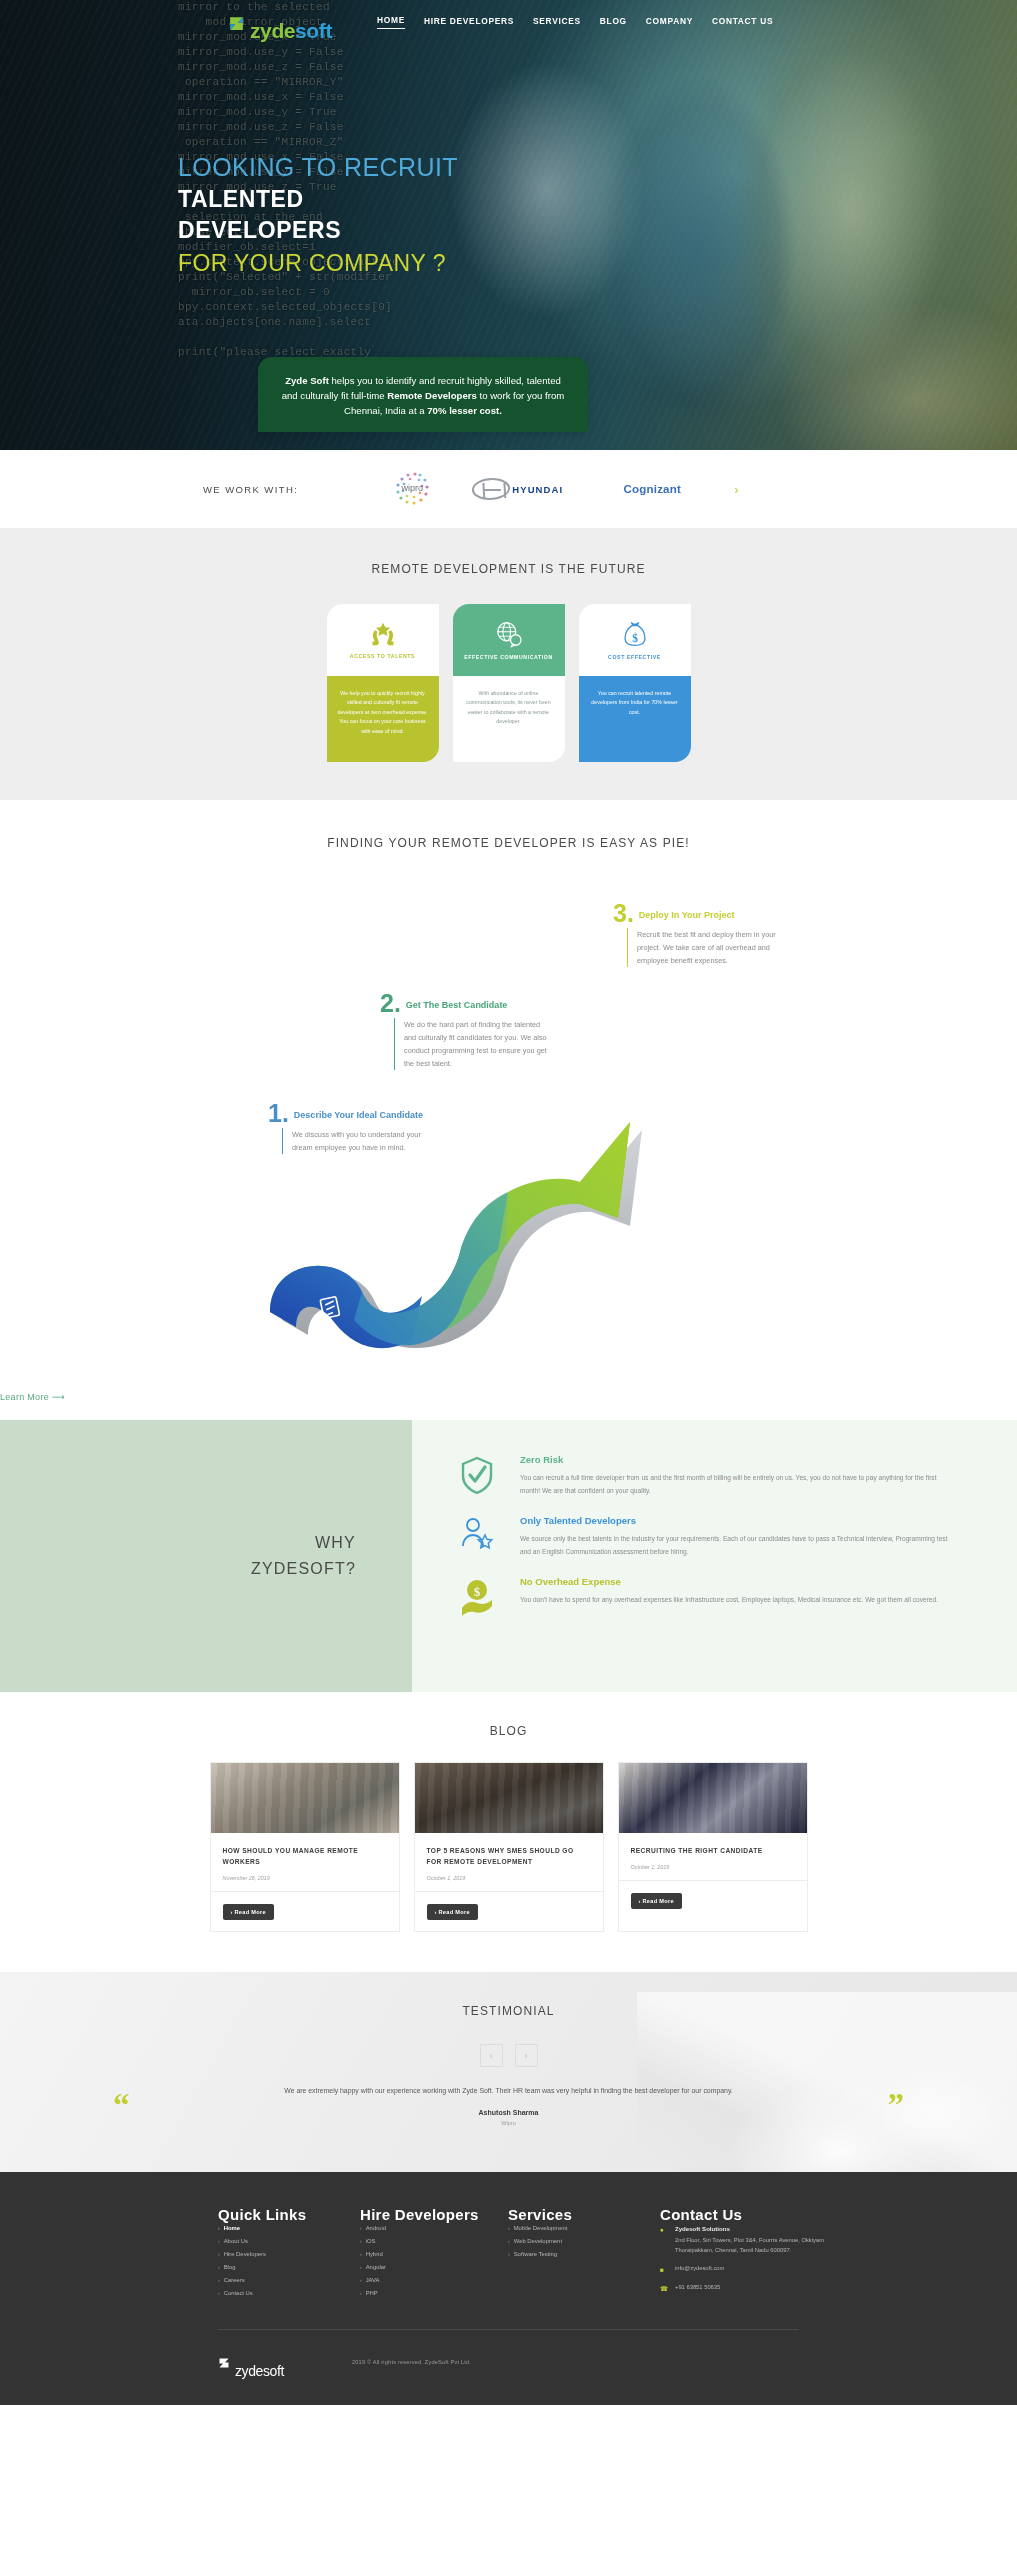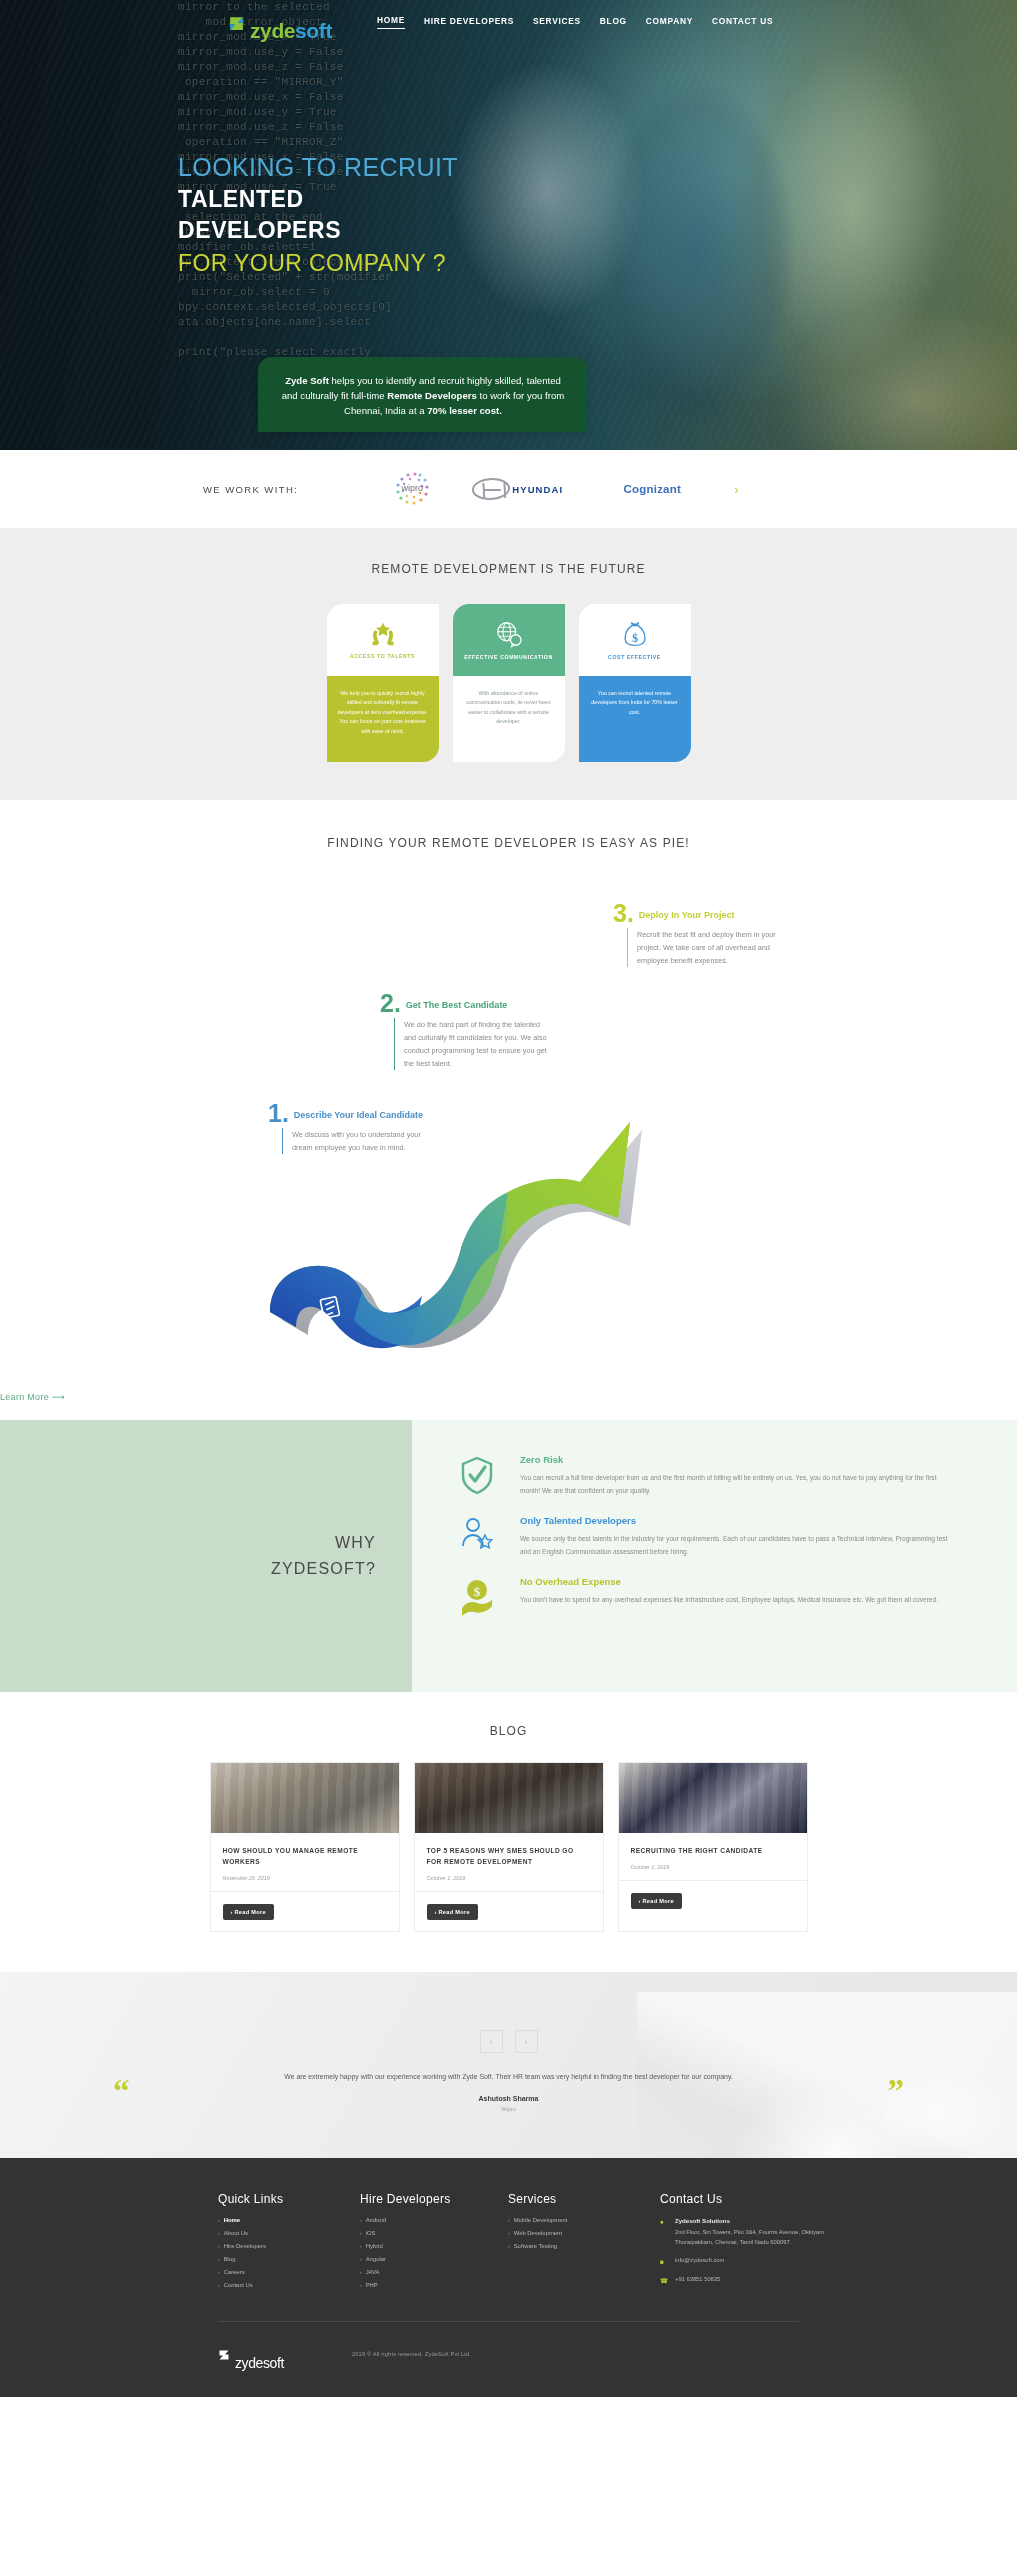--- a/index.html
+++ b/index.html
@@ -162,21 +162,21 @@
 
   .ribbon{ position:absolute; left:262px; top:178px; }
   .learn-more{
     text-align:left; color:#5aa983; font-size:9px; letter-spacing:.3px; margin-top:0;
   }
 
   
   .why{ display:flex; height:272px; }
   .why-left{
     width:412px; background:#c8dcc9; display:flex; align-items:center; justify-content:flex-end;
-    padding-right:36px;
+    padding-right:56px;
   }
   .why-title{ text-align:right; font-size:16px; letter-spacing:1.2px; color:#4a4a4a; line-height:26px; }
   .why-right{ flex:1; background:#f1f7f1; padding:34px 60px 0 44px; }
   .why-item{ display:flex; gap:22px; margin-bottom:18px; }
   .why-icon{ width:42px; flex:0 0 42px; display:flex; align-items:flex-start; justify-content:center; padding-top:2px; }
   .why-h{ font-size:9.5px; font-weight:600; margin-bottom:7px; }
   .why-p{ font-size:6.6px; line-height:12.5px; color:#8c8c8c; }
   .why-i1 .why-h{ color:#3d93d8; }
   .why-i2 .why-h{ color:#5db48b; }
   .why-i3 .why-h{ color:#b8c32f; }
@@ -232,21 +232,21 @@
   .testi-co{ font-size:5.6px; color:#a0a0a0; margin-top:4px; }
 
   
   .footer{ background:#333333; padding:34px 0 0; color:#cfcfcf; }
   .footer-cols{ display:flex; padding:0 178px 0 218px; gap:0; }
   .fcol{ }
   .fcol.c-quick{ width:142px; }
   .fcol.c-hire{ width:148px; }
   .fcol.c-serv{ width:152px; }
   .fcol.c-contact{ flex:1; }
-  .fcol h4{ font-size:12px; font-weight:400; color:#fff; letter-spacing:.3px; margin-bottom:11px; }
+  .fcol h4{ font-size:15px; font-weight:700; color:#fff; letter-spacing:.3px; margin-bottom:2px; }
   .flink{ font-size:5.9px; color:#b6b6b6; margin-bottom:7px; display:flex; align-items:center; gap:4px; }
   .flink .chev{ color:#9a9a9a; font-size:5px; }
   .flink.active{ color:#ffffff; font-weight:700; }
   .contact-row{ display:flex; gap:7px; margin-bottom:9px; }
   .ci{ color:#c3ce31; font-size:6.5px; line-height:10px; width:8px; flex:0 0 8px; }
   .c-org{ font-size:6.1px; font-weight:700; color:#e8e8e8; margin-bottom:3px; }
   .c-addr{ font-size:5.8px; line-height:10.5px; color:#b6b6b6; }
   .c-val{ font-size:5.8px; color:#b6b6b6; }
   .footer-sep{ margin:26px 218px 0 218px; height:1px; background:#484848; }
   .footer-bot{ display:flex; align-items:center; padding:15px 218px 26px; }
@@ -588,20 +588,21 @@
         <div class="blog-foot">
           <span class="read-more">›&nbsp;<span>Read More</span></span>
         </div>
       </article>
 
     </div>
   </section>
 
   <section class="sec-testi">
     <div class="testi-hand"></div>
+    <div class="sec-title">TESTIMONIAL</div>
     <div class="testi-arrows">
       <div class="t-arrow">‹</div>
       <div class="t-arrow">›</div>
     </div>
     <div class="testi-body">
       <span class="quote-mark q-left">“</span>
       <span class="quote-mark q-right">”</span>
       <div class="testi-text">We are extremely happy with our experience working with Zyde Soft. Their HR team was very helpful in finding the best developer for our company.</div>
       <div class="testi-name">Ashutosh Sharma</div>
       <div class="testi-co">Wipro</div>

